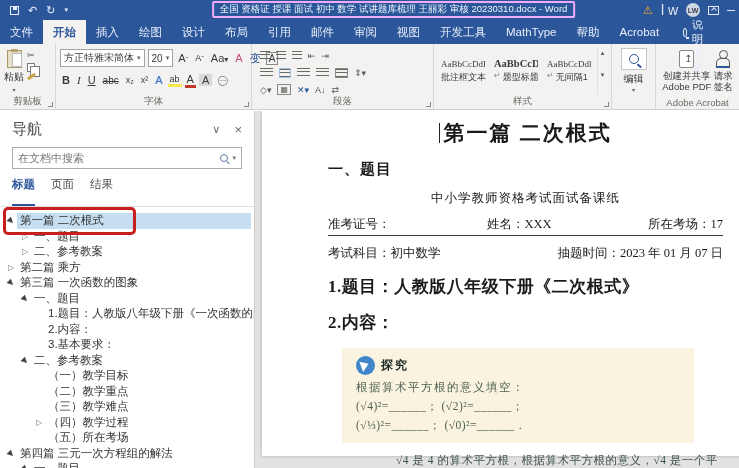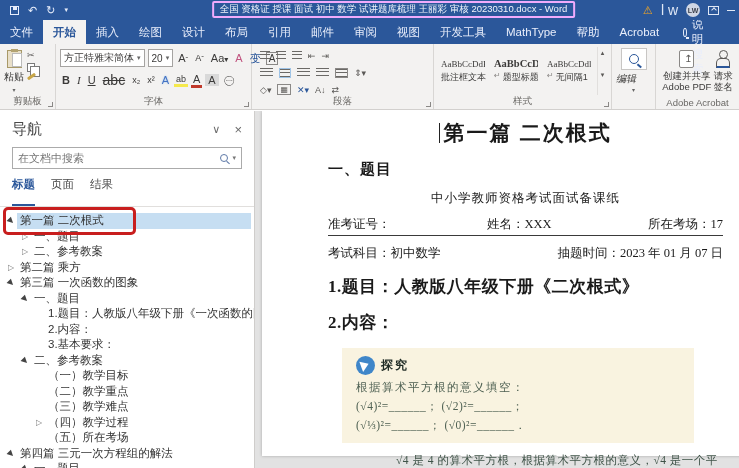--- a/index.html
+++ b/index.html
@@ -208,21 +208,21 @@
         <span class="fbtn" style="font-size:9px;"><span>A</span><small>ˇ</small></span>
         <span class="fbtn"><span>Aa</span><small>▾</small></span>
         <span class="fbtn" style="color:#c0527e;">A</span>
         <span class="fbtn" style="color:#2b579a;">变</span>
         <span class="fbtn boxA">A</span>
       </div>
       <div class="frow">
         <span class="fbtn" style="font-weight:bold;">B</span>
         <span class="fbtn" style="font-style:italic;font-family:'Liberation Serif',serif;">I</span>
         <span class="fbtn ubar-u">U</span>
-        <span class="fbtn" style="text-decoration:line-through;font-size:14px;">abc</span>
+        <span class="fbtn" style="text-decoration:line-through;font-size:10px;">abc</span>
         <span class="fbtn" style="font-size:9px;">x₂</span>
         <span class="fbtn" style="font-size:9px;">x²</span>
         <span class="fbtn" style="color:#4472c4;text-shadow:0 0 2px #9dc3e6;">A</span>
         <span class="fbtn ubar-y" style="font-size:9px;">ab</span>
         <span class="fbtn ubar-r">A</span>
         <span class="fbtn" style="background:#d9d9d9;padding:0 3px;">A</span>
         <span class="fbtn" style="font-size:11px;">㊀</span>
       </div>
       <div class="glabel">字体</div>
       <div class="launcher"></div>
@@ -289,21 +289,21 @@
         <span>▾</span>
       </div>
       <div class="glabel">样式</div>
       <div class="launcher"></div>
     </div>
 
     <div class="rgroup edit-g">
       <div class="editbtn">
           <span class="mag"></span>
         </div>
-      <div style="font-style:italic;">编辑</div>
+      <div style="text-align:center;">编辑</div>
       <div style="text-align:center;font-size:6px;color:#666;">▾</div>
     </div>
 
     <div class="rgroup acro-g">
       <div class="bigbtn">
         <span class="pdf-ic"></span>
         <span class="two-line"><span>创建并共享</span><br><span>Adobe PDF</span></span>
       </div>
       <div class="bigbtn">
         <span class="person-ic"></span>

